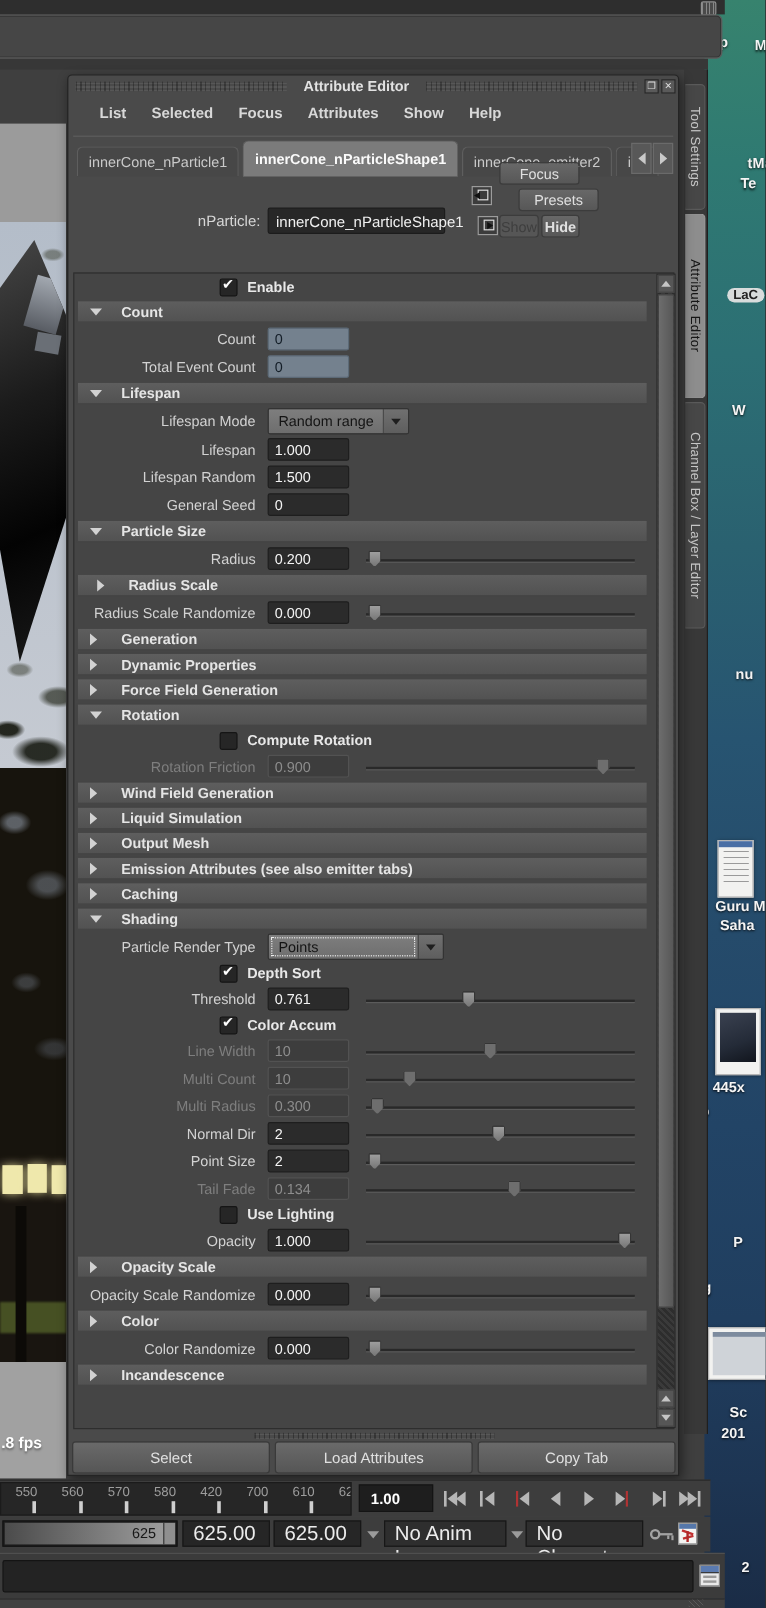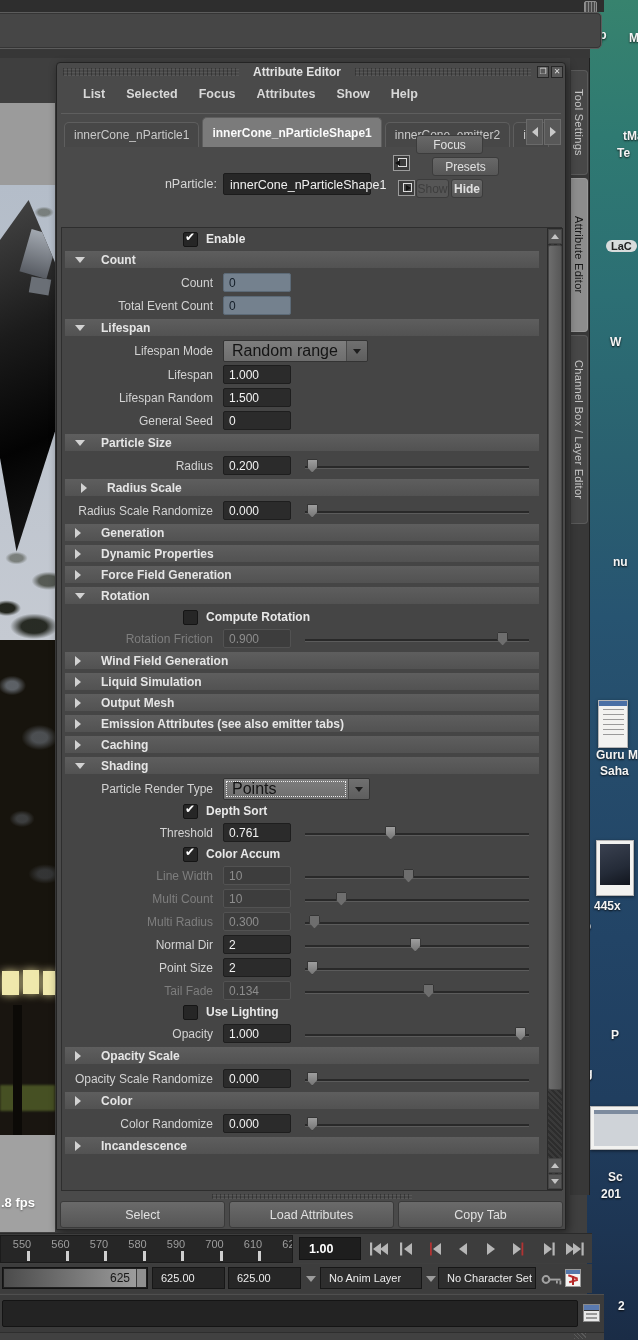--- a/index.html
+++ b/index.html
@@ -139,21 +139,21 @@
   .handle{position:absolute;top:1px;width:11px;height:14px;background:linear-gradient(#9e9e9e,#767676);
     border:1px solid #353535;box-sizing:border-box;
     clip-path:polygon(12% 0,88% 0,100% 14%,100% 58%,50% 100%,0 58%,0 14%);}
   .attr-row.disabled .handle{background:#6e6e6e;}
   .chk-row{height:20px;display:flex;align-items:center;padding-left:120px;}
   .chk{width:13px;height:13px;background:#262626;border:1px solid #151515;border-radius:2px;
     position:relative;flex:0 0 auto;}
   .chk.on:after{content:'\2714';position:absolute;left:1px;top:-3px;color:#fff;font-size:12px;}
   .chk-label{margin-left:8px;color:#e8e8e8;font-size:12px;font-weight:bold;white-space:nowrap;}
   .dd{height:20px;display:flex;border:1px solid #333;border-radius:2px;overflow:hidden;}
-  .dd-val{background:linear-gradient(#7e7e7e,#6e6e6e);color:#141414;font-size:16px;line-height:20px;
+  .dd-val{background:linear-gradient(#7e7e7e,#6e6e6e);color:#141414;font-size:12px;line-height:20px;
     padding:0 8px;min-width:78px;position:relative;}
   .dd.wide .dd-val{min-width:108px;}
   .dd.focused .dd-val{outline:1px dotted #ececec;outline-offset:-3px;}
   .dd-btn{width:20px;background:linear-gradient(#707070,#5e5e5e);border-left:1px solid #4a4a4a;
     display:flex;align-items:center;justify-content:center;}
   .dd-btn .arr-down{border-top-color:#1e1e1e;border-left-width:4px;border-right-width:4px;border-top-width:5px;}
   
   .scrollbar{position:absolute;right:2px;top:165px;width:16px;height:962px;
     background:repeating-linear-gradient(45deg,#2d2d2d 0 2px,#3a3a3a 2px 4px);border:1px solid #2a2a2a;
     box-sizing:border-box;}
@@ -187,21 +187,21 @@
   
   .rangerow{position:absolute;left:0;top:1264px;width:592px;height:29px;background:#3d3d3d;}
   .range-slider{position:absolute;left:2px;top:3px;width:146px;height:22px;background:#1f1f1f;
     border:1px solid #131313;box-sizing:border-box;}
   .range-thumb{position:absolute;left:1px;top:1px;bottom:1px;right:11px;
     background:linear-gradient(90deg,#4b4b4b,#9c9c9c);color:#181818;font-size:12px;
     text-align:right;line-height:18px;padding-right:6px;}
   .range-cap{position:absolute;right:1px;top:1px;bottom:1px;width:9px;background:#8f8f8f;
     border-left:1px solid #3a3a3a;}
   .rb-field{position:absolute;top:3px;height:22px;background:#262626;border:1px solid #171717;
-    color:#ececec;font-size:11px;line-height:20px;padding-left:8px;box-sizing:border-box;}
+    color:#ececec;font-size:17px;line-height:20px;padding-left:8px;box-sizing:border-box;}
   .rb-arr{position:absolute;top:12px;width:0;height:0;border-left:5px solid transparent;
     border-right:5px solid transparent;border-top:6px solid #9b9b9b;}
   .key-icon{position:absolute;left:541px;top:8px;}
   .pref-icon{position:absolute;left:565px;top:5px;width:16px;height:18px;background:#f4f4f2;
     border:1px solid #9a9a9a;box-sizing:border-box;}
   .pref-icon .bar{position:absolute;left:0;top:0;right:0;height:4px;background:#5577aa;}
   .pref-icon .m1{position:absolute;left:2px;top:6px;width:10px;height:2px;background:#c03030;transform:rotate(20deg);}
   .pref-icon .m2{position:absolute;left:3px;top:10px;width:9px;height:2px;background:#c03030;transform:rotate(-15deg);}
   .pref-icon .m3{position:absolute;left:6px;top:6px;width:2px;height:9px;background:#b02828;}
   
@@ -621,21 +621,21 @@
   <div class="timeline">
     <div class="tl-box" id="tl-box">
         <span class="tick-label" style="left: 4px;">550</span>
         <span class="tick-mark" style="left: 26px;"></span>
         <span class="tick-label" style="left: 42.5px;">560</span>
         <span class="tick-mark" style="left: 64.5px;"></span>
         <span class="tick-label" style="left: 81px;">570</span>
         <span class="tick-mark" style="left: 103px;"></span>
         <span class="tick-label" style="left: 119.5px;">580</span>
         <span class="tick-mark" style="left: 141.5px;"></span>
-        <span class="tick-label" style="left: 158px;">590</span>
+        <span class="tick-label" style="left: 158px;">420</span>
         <span class="tick-mark" style="left: 180px;"></span>
         <span class="tick-label" style="left: 196.5px;">700</span>
         <span class="tick-mark" style="left: 218.5px;"></span>
         <span class="tick-label" style="left: 235px;">610</span>
         <span class="tick-mark" style="left: 257px;"></span>
         <span class="tick-label" style="left: 273.5px;">620</span>
       </div>
     <div class="cur-time">1.00</div>
     <div class="playback" id="playback">
         <div class="pb-btn">

